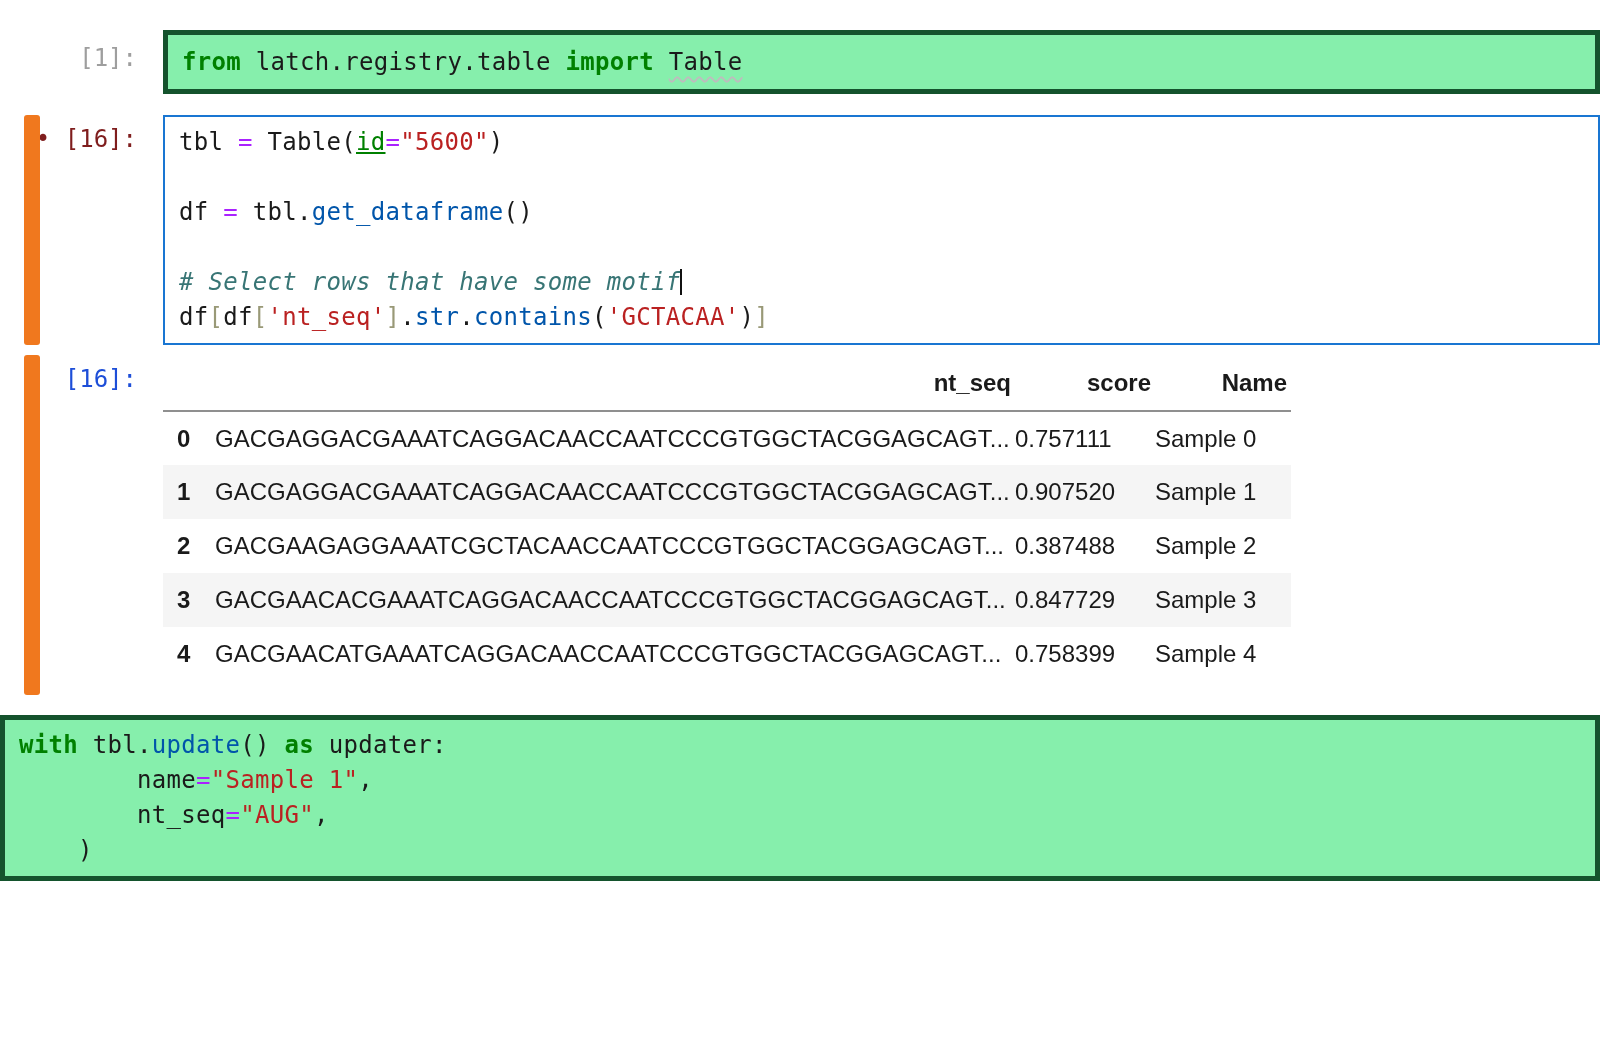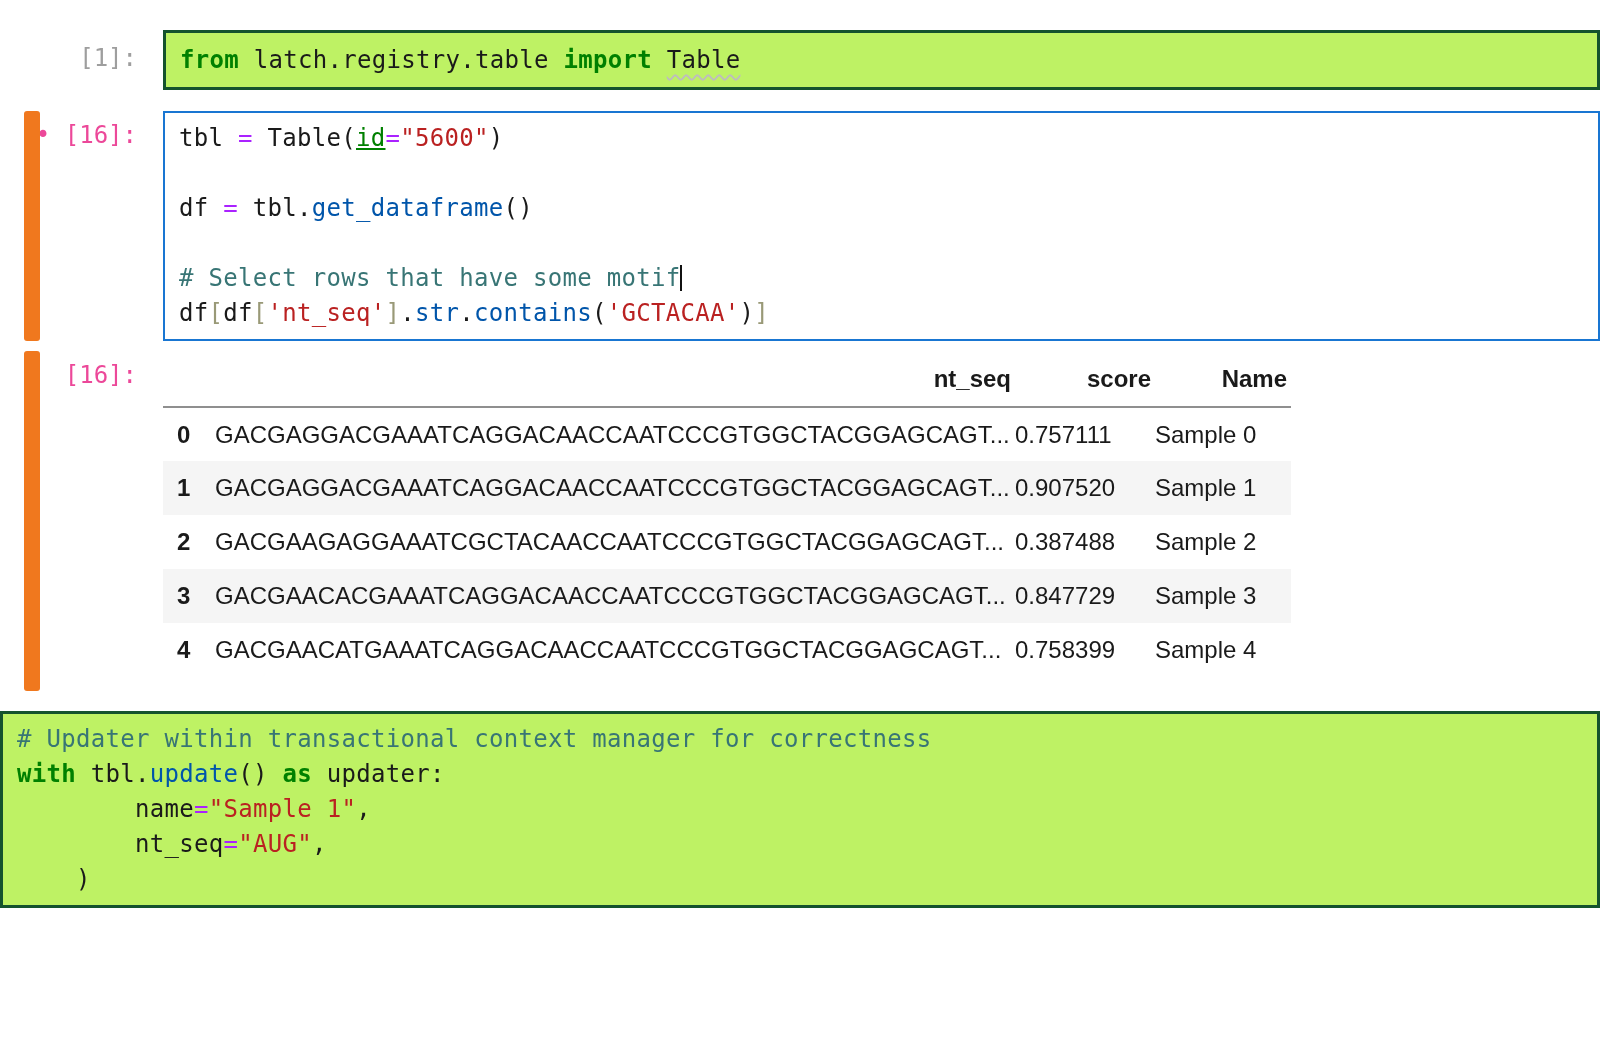--- a/index.html
+++ b/index.html
@@ -7,39 +7,39 @@
        font-family:"Liberation Sans","DejaVu Sans",sans-serif;}
   .nb{position:relative;width:1600px;padding-top:30px;box-sizing:border-box;}
 
   .cellrow{display:flex;align-items:stretch;position:relative;}
   .selbar{position:absolute;left:24px;top:0;bottom:0;width:16px;border-radius:3px;background:#F0781E;}
 
   .gutter{width:163px;flex:none;box-sizing:border-box;text-align:right;padding-right:26px;
           font-family:"DejaVu Sans Mono","Liberation Mono",monospace;font-size:24px;color:#9E9E9E;}
   .gutter.center{padding-top:14px;}
   .gutter.top{padding-top:10px;}
-  .prompt-active{color:#ec4899;}
-  .prompt-out{color:#ec4899;}
+  .prompt-active{color:#7f1d1d;}
+  .prompt-out{color:#1d4ed8;}
 
   .editor{flex:1;box-sizing:border-box;min-width:0;}
-  .editor.idle{background:#bef264;border:3px solid #14532d;}
+  .editor.idle{background:#86efac;border:5px solid #14532d;}
   .editor.active{background:#FFFFFF;border:2px solid #1976D2;}
 
   .code{padding:8px 0 8px 14px;}
   .code.single{padding:13px 0 13px 14px;}
   .code-line{font-family:"DejaVu Sans Mono","Liberation Mono",monospace;font-size:24px;
              letter-spacing:0.3px;line-height:35px;min-height:35px;white-space:pre;color:#1A1A1A;}
   .code.single .code-line{line-height:28px;min-height:28px;}
 
   .tk-keyword{color:#008000;font-weight:bold;}
   .tk-builtin{color:#008000;text-decoration:underline;}
   .tk-string{color:#BA2121;}
   .tk-operator{color:#AA22FF;}
   .tk-property{color:#0055AA;}
-  .tk-comment{color:#387575;}
+  .tk-comment{color:#387575;font-style:italic;}
   .tk-bracket{color:#999977;}
   .tk-plain{color:#1A1A1A;}
   .tk-spellcheck{color:#1A1A1A;text-decoration:underline;text-decoration-style:wavy;
                  text-decoration-color:#BDBDBD;text-decoration-thickness:2px;text-underline-offset:6px;}
   .caret{display:inline-block;width:2px;height:26px;background:#111;vertical-align:-5px;}
 
   .m-c1{margin-bottom:21px;}
   .m-c16in{margin-bottom:10px;}
   .outrow{min-height:340px;margin-bottom:20px;}
   .outbody{flex:1;min-width:0;}
@@ -143,21 +143,20 @@
             <td>Sample 4</td>
           </tr>
         </tbody>
       </table>
     </div>
   </div>
 
   <div class="cellrow">
     <div class="editor idle">
       <div class="code">
-        <div class="code-line"><span class="tk-comment"># Updater within transactional context manager for correctness</span></div>
         <div class="code-line"><span class="tk-keyword">with</span><span class="tk-plain"> tbl.</span><span class="tk-property">update</span><span class="tk-plain">() </span><span class="tk-keyword">as</span><span class="tk-plain"> updater:</span></div>
         <div class="code-line"><span class="tk-plain">        name</span><span class="tk-operator">=</span><span class="tk-string">"Sample 1"</span><span class="tk-plain">,</span></div>
         <div class="code-line"><span class="tk-plain">        nt_seq</span><span class="tk-operator">=</span><span class="tk-string">"AUG"</span><span class="tk-plain">,</span></div>
         <div class="code-line"><span class="tk-plain">    )</span></div>
       </div>
     </div>
   </div>
 
 </div>
 

